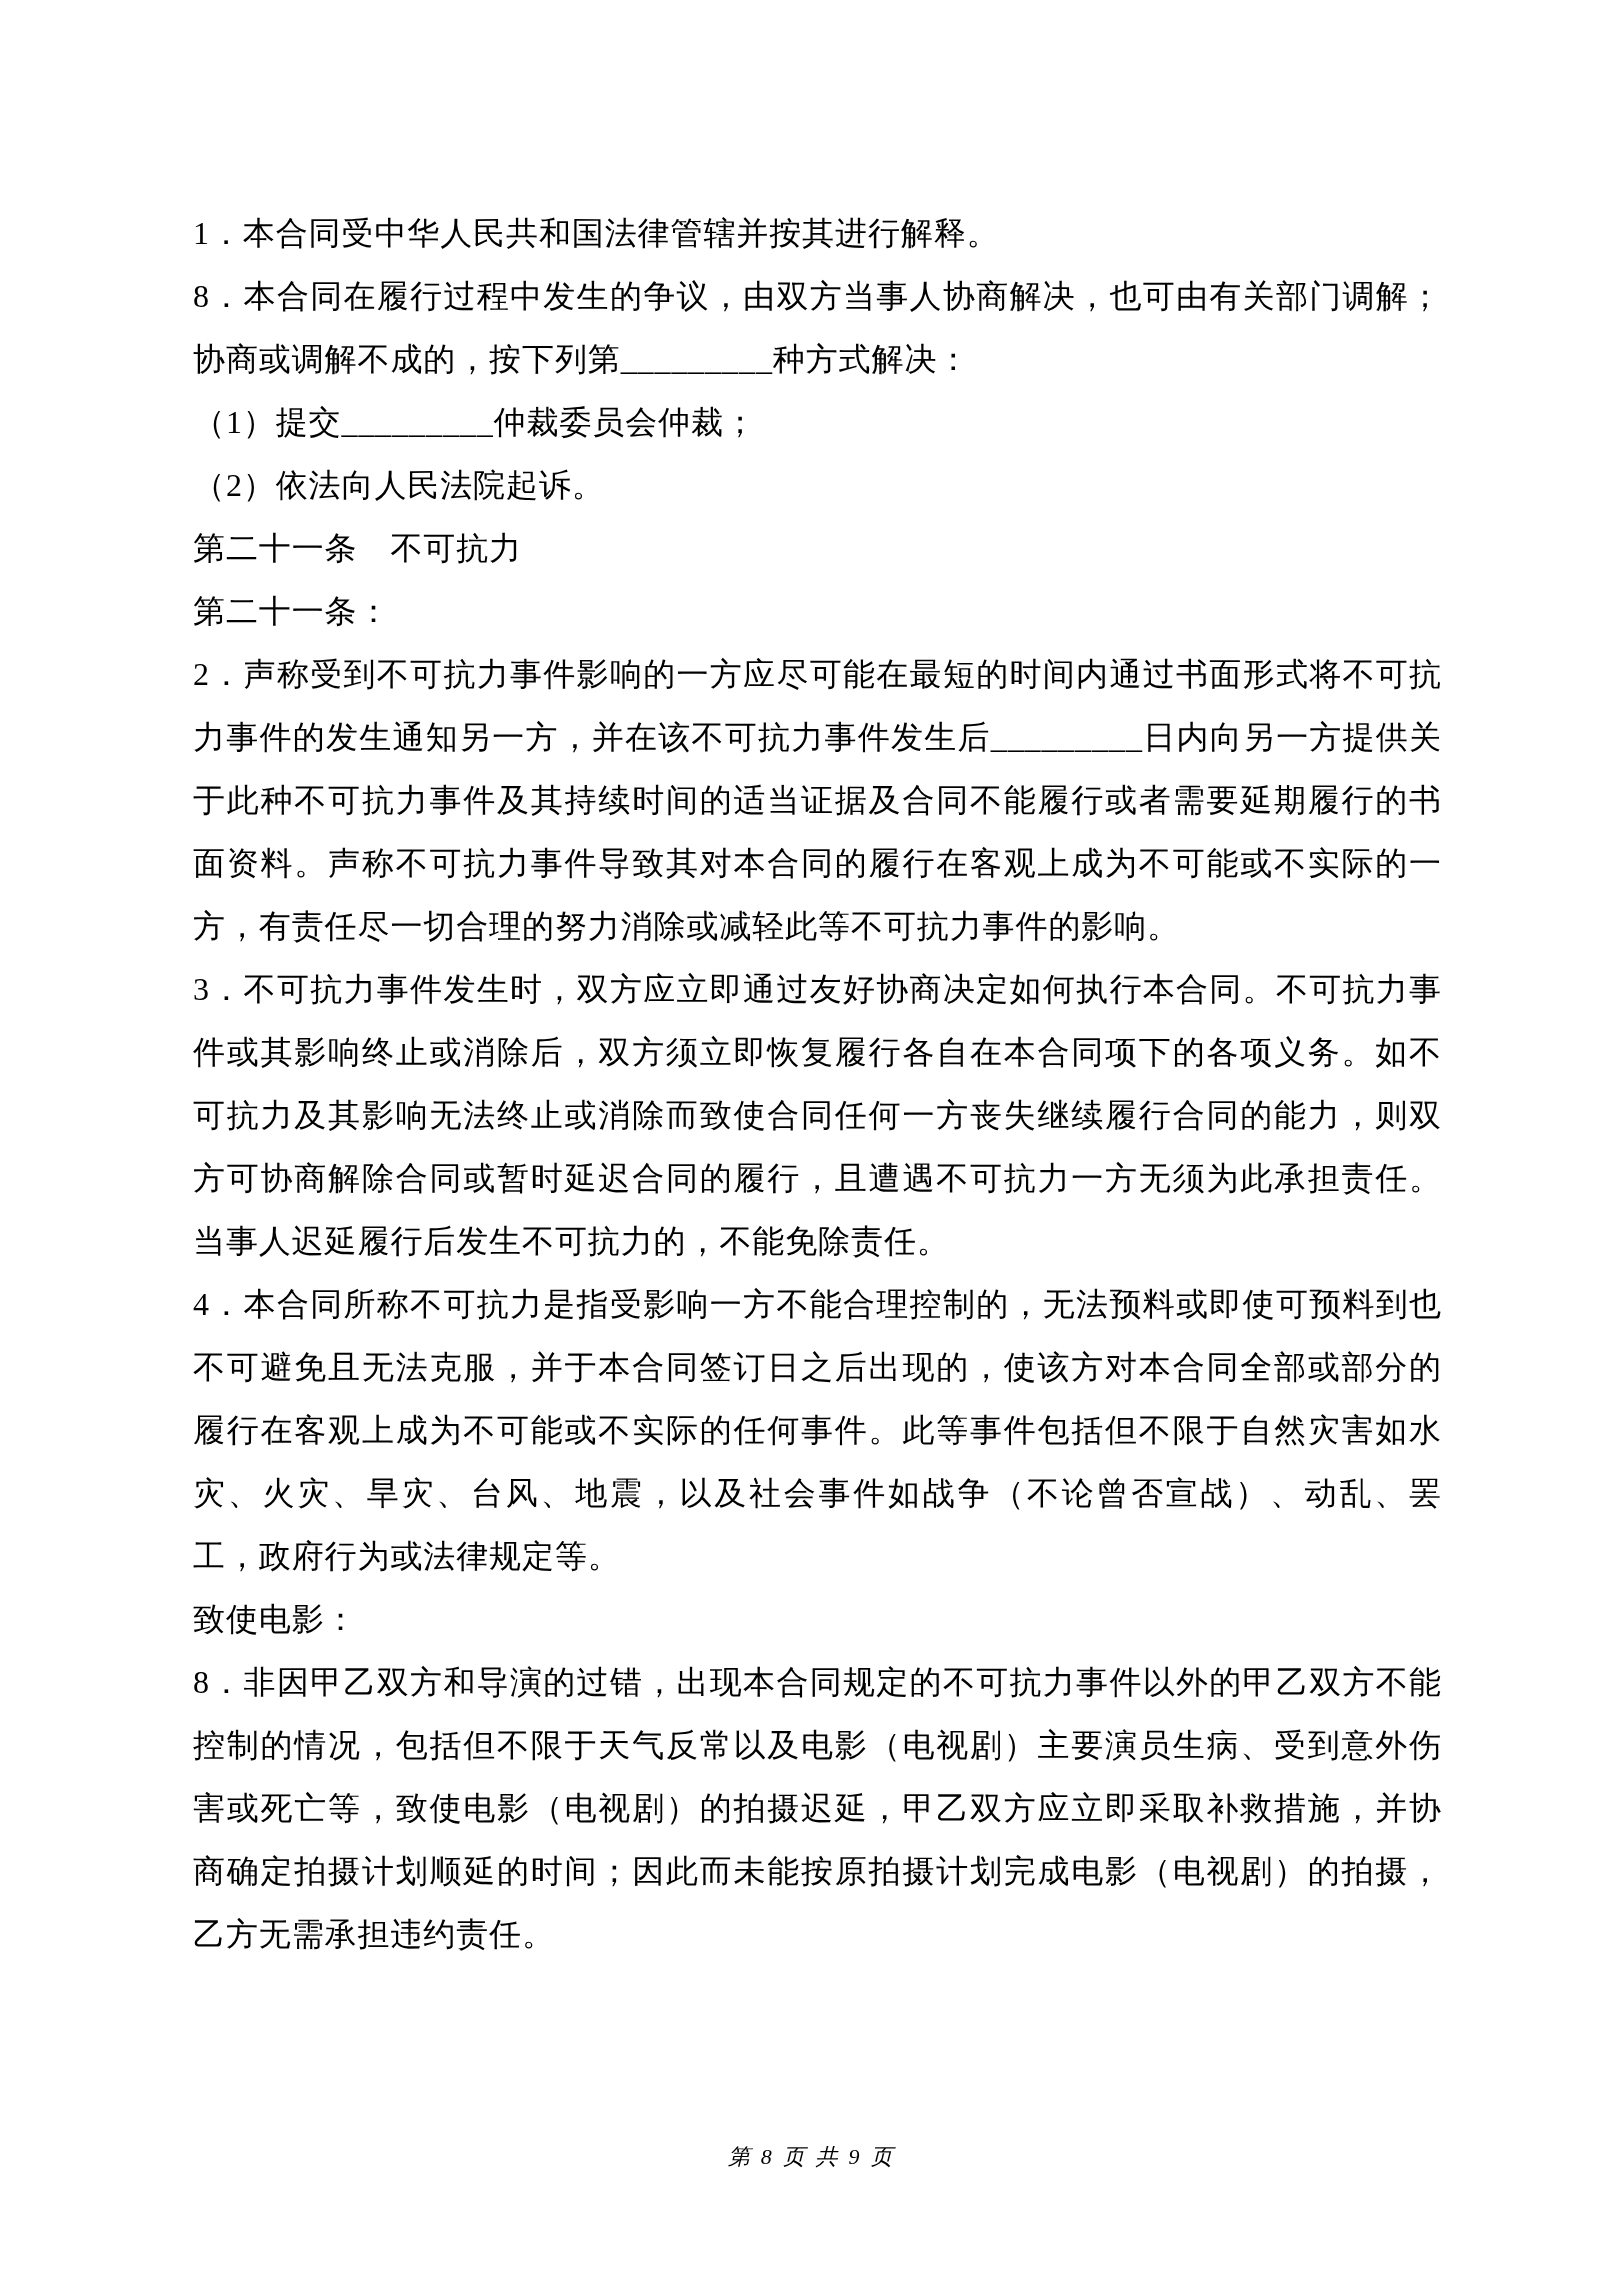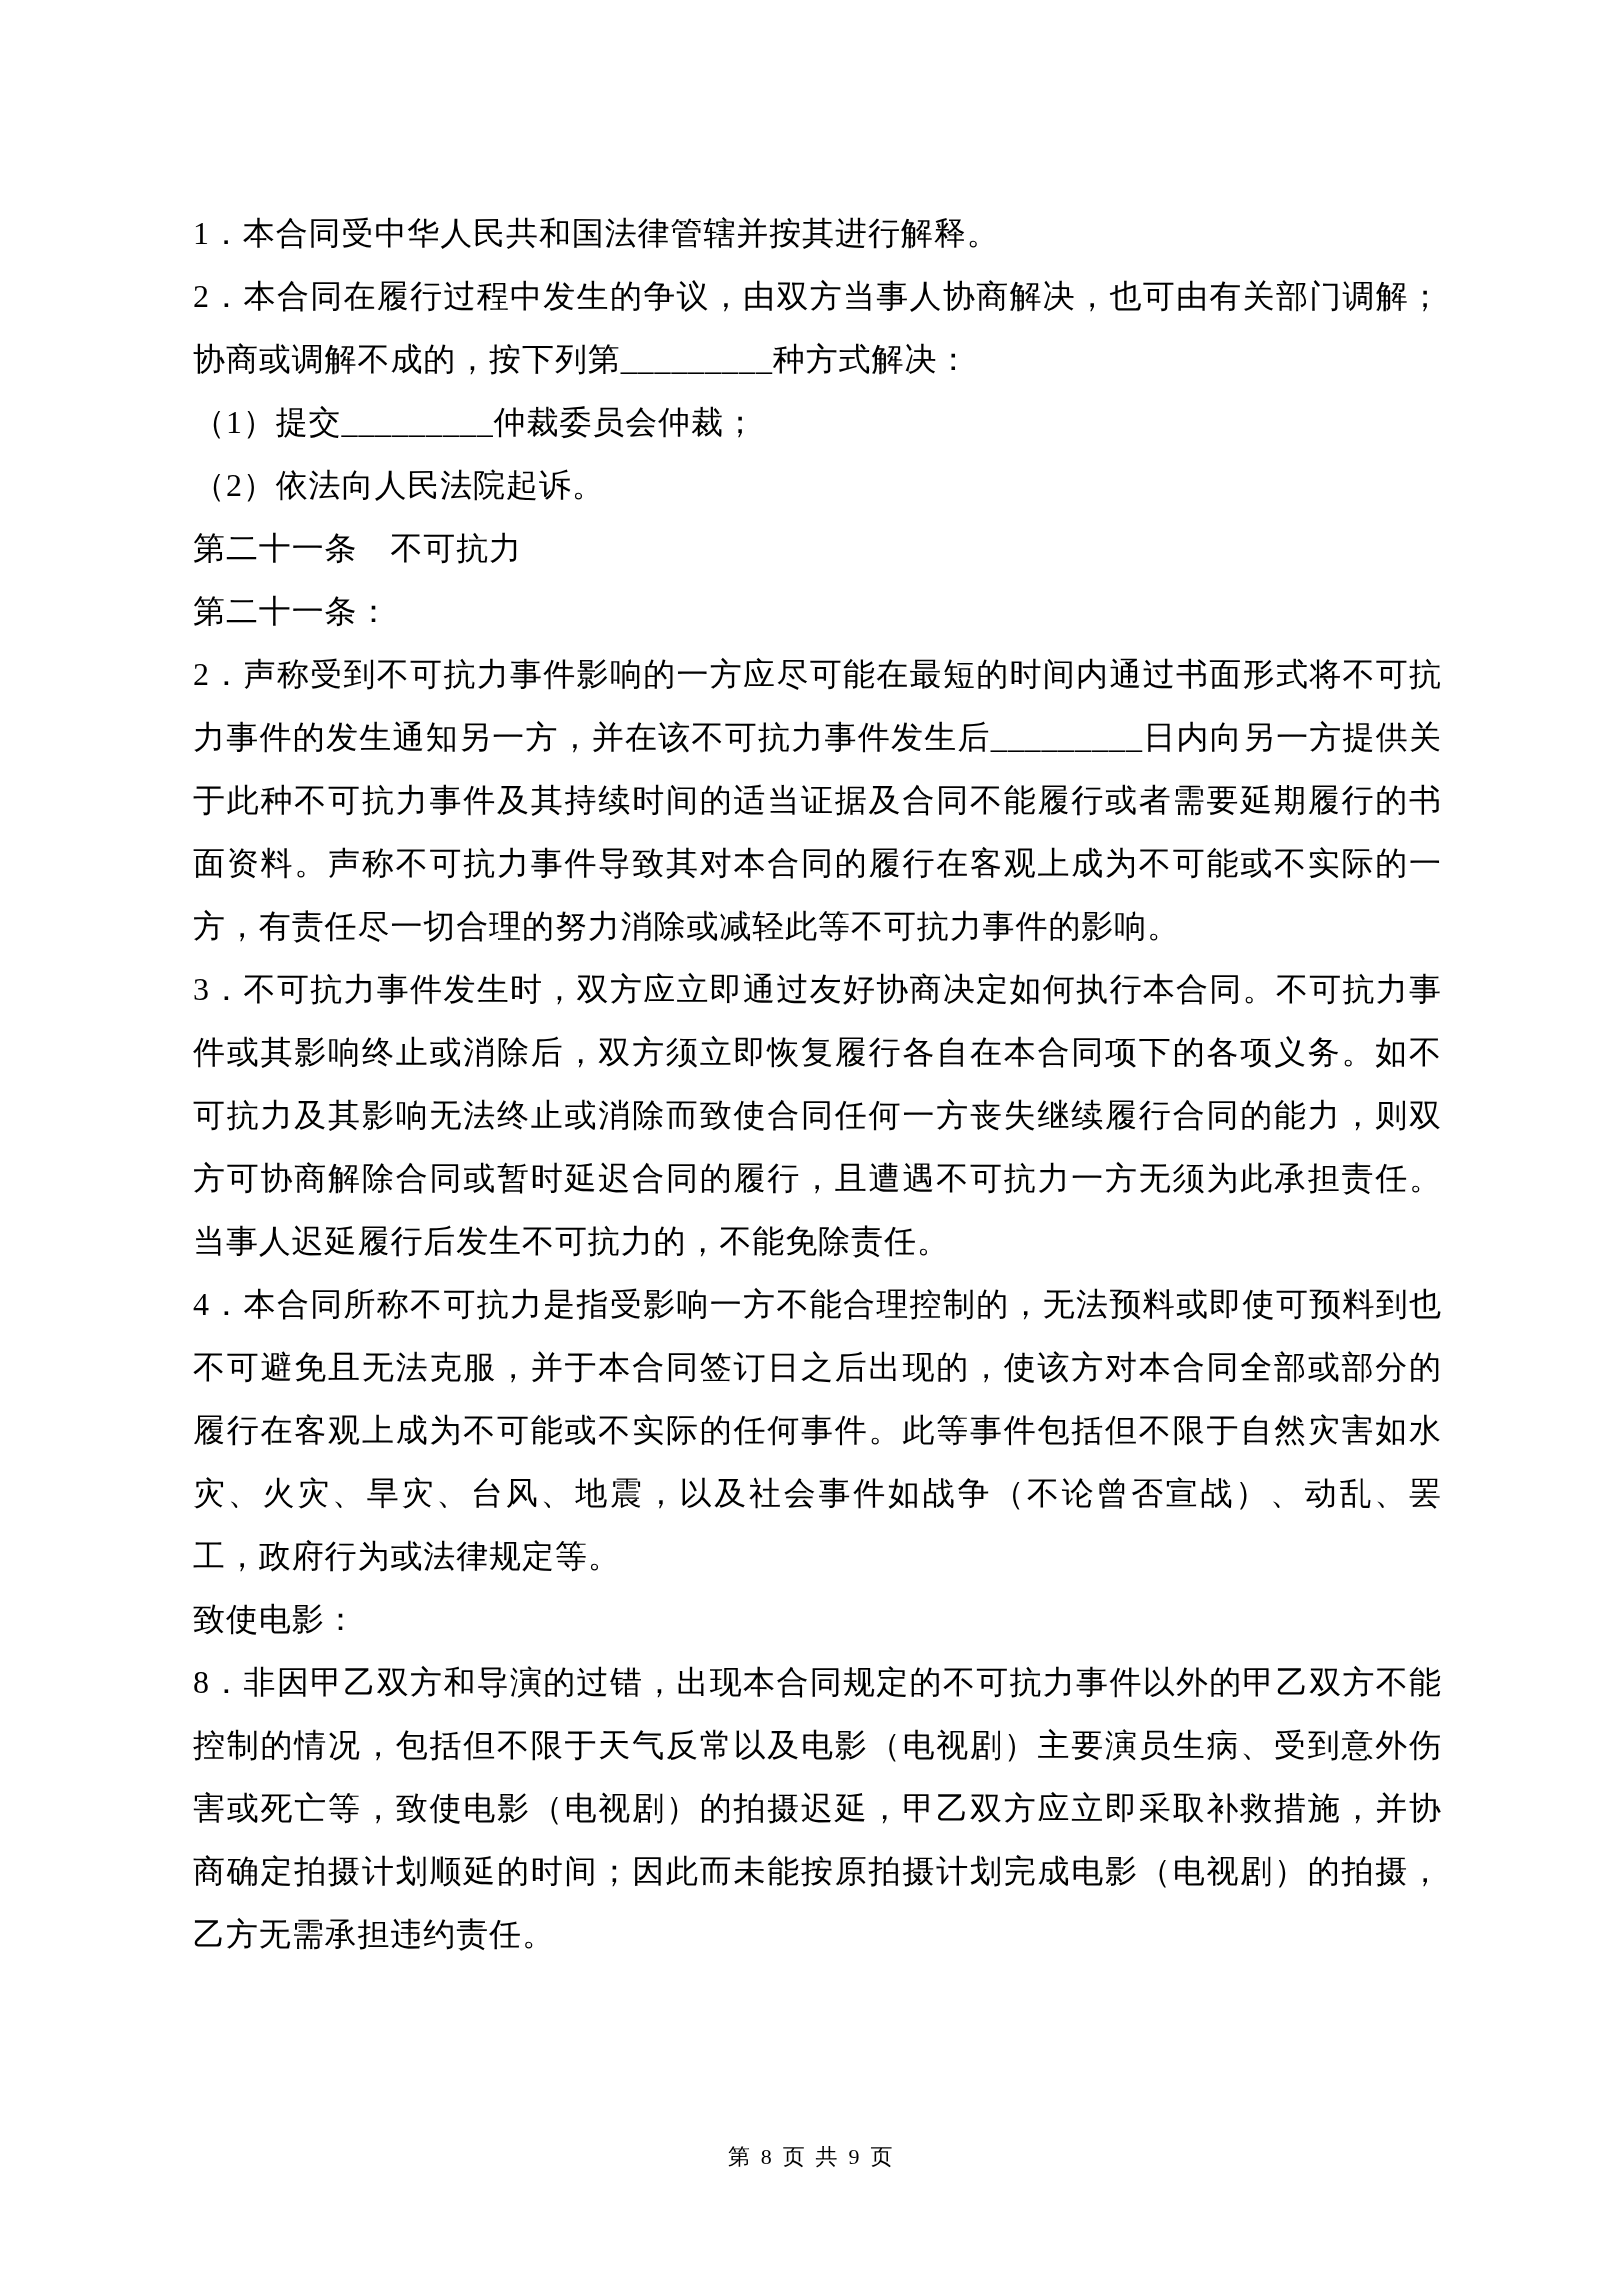--- a/index.html
+++ b/index.html
@@ -39,29 +39,30 @@
     }
     .footer {
       position: absolute;
       left: 0;
       right: 0;
       top: 2142px;
       text-align: center;
       font-size: 22px;
       letter-spacing: 2.7px;
       color: #000000;
+      font-style: italic;
     }
   </style>
 </head>
 <body>
 
 <div class="page">
   <div class="content">
       <p class="para">1．本合同受中华人民共和国法律管辖并按其进行解释。</p>
-      <p class="para">2．本合同在履行过程中发生的争议，由双方当事人协商解决，也可由有关部门调解；协商或调解不成的，按下列第_________种方式解决：</p>
+      <p class="para">8．本合同在履行过程中发生的争议，由双方当事人协商解决，也可由有关部门调解；协商或调解不成的，按下列第_________种方式解决：</p>
       <p class="para">（1）提交_________仲裁委员会仲裁；</p>
       <p class="para">（2）依法向人民法院起诉。</p>
       <p class="para">第二十一条　不可抗力</p>
       <p class="para">第二十一条：</p>
       <p class="para">2．声称受到不可抗力事件影响的一方应尽可能在最短的时间内通过书面形式将不可抗力事件的发生通知另一方，并在该不可抗力事件发生后_________日内向另一方提供关于此种不可抗力事件及其持续时间的适当证据及合同不能履行或者需要延期履行的书面资料。声称不可抗力事件导致其对本合同的履行在客观上成为不可能或不实际的一方，有责任尽一切合理的努力消除或减轻此等不可抗力事件的影响。</p>
       <p class="para">3．不可抗力事件发生时，双方应立即通过友好协商决定如何执行本合同。不可抗力事件或其影响终止或消除后，双方须立即恢复履行各自在本合同项下的各项义务。如不可抗力及其影响无法终止或消除而致使合同任何一方丧失继续履行合同的能力，则双方可协商解除合同或暂时延迟合同的履行，且遭遇不可抗力一方无须为此承担责任。当事人迟延履行后发生不可抗力的，不能免除责任。</p>
       <p class="para">4．本合同所称不可抗力是指受影响一方不能合理控制的，无法预料或即使可预料到也不可避免且无法克服，并于本合同签订日之后出现的，使该方对本合同全部或部分的履行在客观上成为不可能或不实际的任何事件。此等事件包括但不限于自然灾害如水灾、火灾、旱灾、台风、地震，以及社会事件如战争（不论曾否宣战）、动乱、罢工，政府行为或法律规定等。</p>
       <p class="para">致使电影：</p>
       <p class="para">8．非因甲乙双方和导演的过错，出现本合同规定的不可抗力事件以外的甲乙双方不能控制的情况，包括但不限于天气反常以及电影（电视剧）主要演员生病、受到意外伤害或死亡等，致使电影（电视剧）的拍摄迟延，甲乙双方应立即采取补救措施，并协商确定拍摄计划顺延的时间；因此而未能按原拍摄计划完成电影（电视剧）的拍摄，乙方无需承担违约责任。</p>
     </div>

